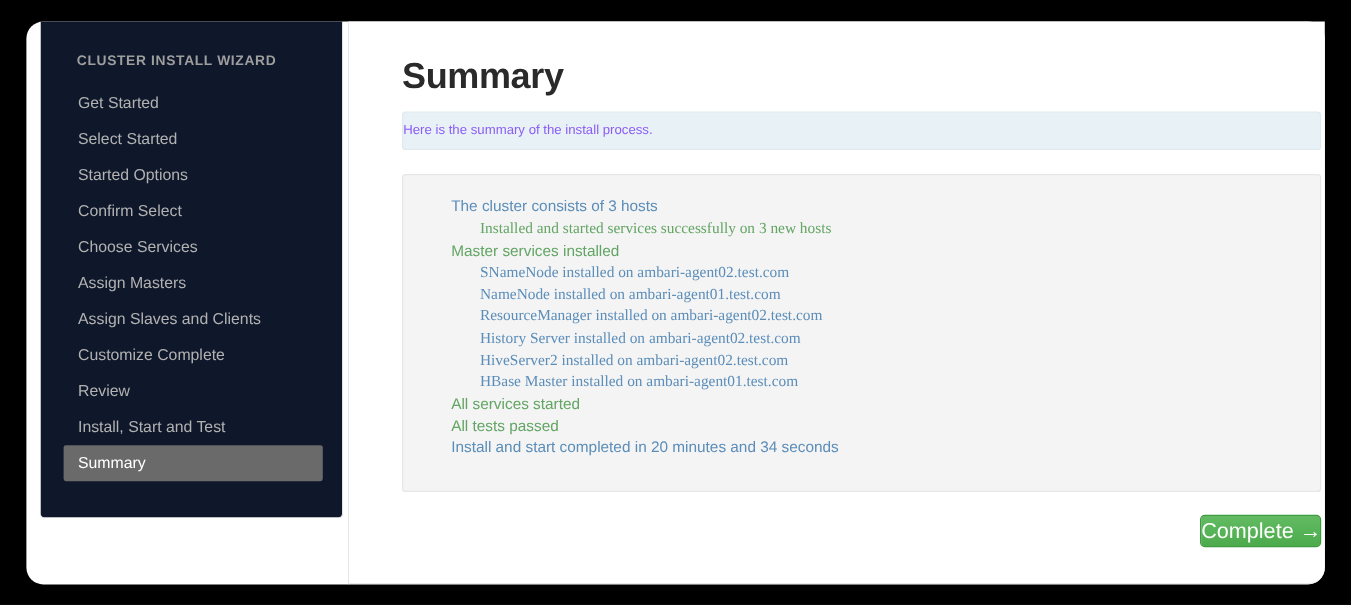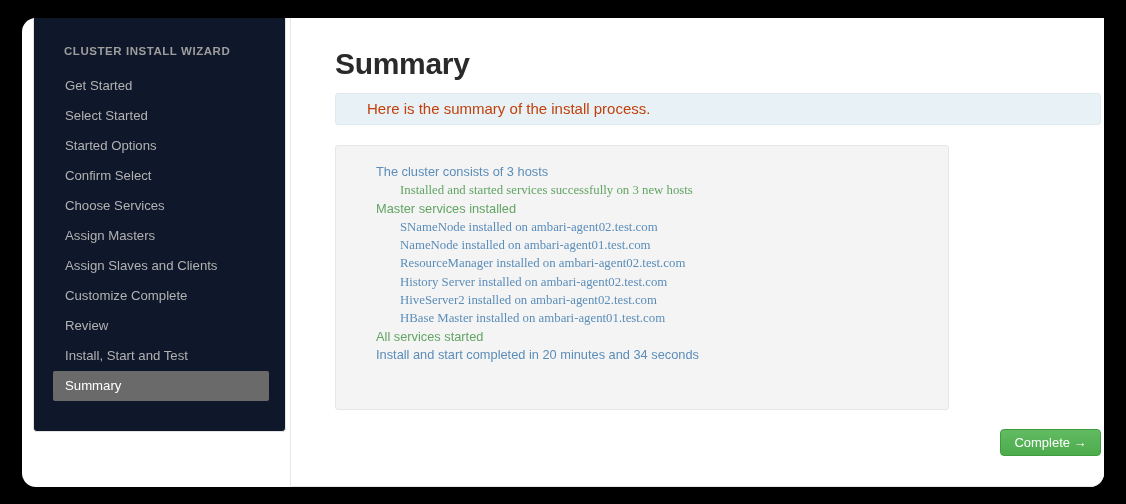--- a/index.html
+++ b/index.html
@@ -76,29 +76,29 @@
   #alert-bar {
     position: absolute;
     left: 44px; top: 75px;
     width: 766px; height: 32px;
     background: #e8f1f6;
     border: 1px solid #dfeaf0;
     border-radius: 3px;
   }
   #alert-text {
     position: absolute;
-    left: 31px; top: 0;
+    left: 0; top: 0;
     line-height: 30px;
-    font-size: 15px;
-    color: #c2410c;
+    font-size: 11px;
+    color: #8b5cf6;
   }
   #summary-panel {
     position: absolute;
     left: 44px; top: 127px;
-    width: 614px; height: 265px;
+    width: 766px; height: 265px;
     background: #f4f4f4;
     border: 1px solid #e6e6e6;
     border-radius: 3px;
     overflow: hidden;
   }
   #summary-list {
     position: absolute;
     left: 40px; top: 17px;
     list-style: none;
   }
@@ -111,21 +111,21 @@
   #summary-list li.green { color: #63a564; }
   #summary-list li.ind1  { padding-left: 24px; font-family: Liberation Serif, serif; }
   #complete-button {
     position: absolute;
     left: 709px; top: 411px;
     width: 101px; height: 27px;
     background: linear-gradient(to bottom, #62bb62, #4cab4c);
     border: 1px solid #3f9b3f;
     border-radius: 4px;
     color: #ffffff;
-    font-size: 13px;
+    font-size: 18px;
     font-family: "Liberation Sans", sans-serif;
     cursor: pointer;
     text-align: center;
     line-height: 25px;
     white-space: nowrap;
   }
 </style>
 </head>
 <body>
 
@@ -160,20 +160,21 @@
           <li class="blue">The cluster consists of 3 hosts</li>
           <li class="green ind1">Installed and started services successfully on 3 new hosts</li>
           <li class="green">Master services installed</li>
           <li class="blue ind1">SNameNode installed on ambari-agent02.test.com</li>
           <li class="blue ind1">NameNode installed on ambari-agent01.test.com</li>
           <li class="blue ind1">ResourceManager installed on ambari-agent02.test.com</li>
           <li class="blue ind1">History Server installed on ambari-agent02.test.com</li>
           <li class="blue ind1">HiveServer2 installed on ambari-agent02.test.com</li>
           <li class="blue ind1">HBase Master installed on ambari-agent01.test.com</li>
           <li class="green">All services started</li>
+          <li class="green">All tests passed</li>
           <li class="blue">Install and start completed in 20 minutes and 34 seconds</li>
         </ul>
     </div>
 
     <button id="complete-button">Complete →</button>
   </div>
 
 </div>
 
 </body></html>

